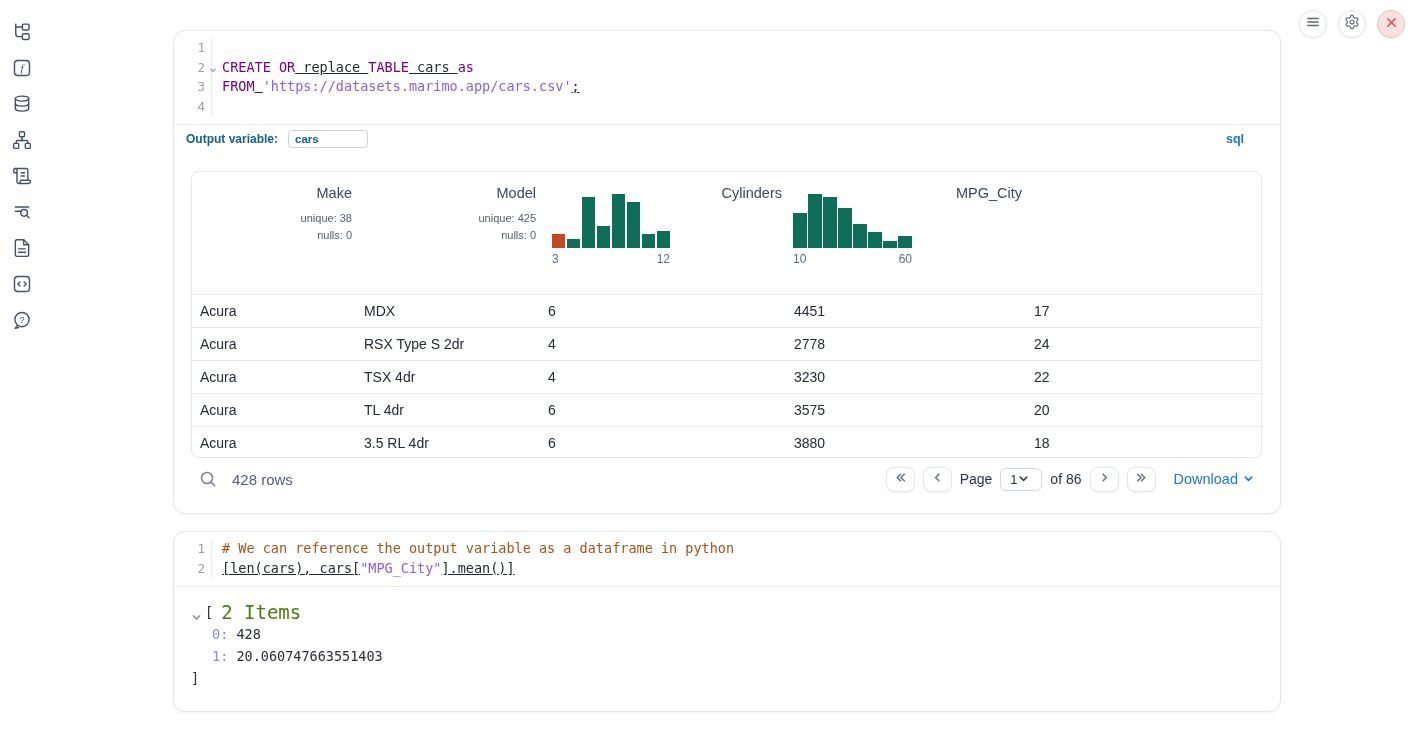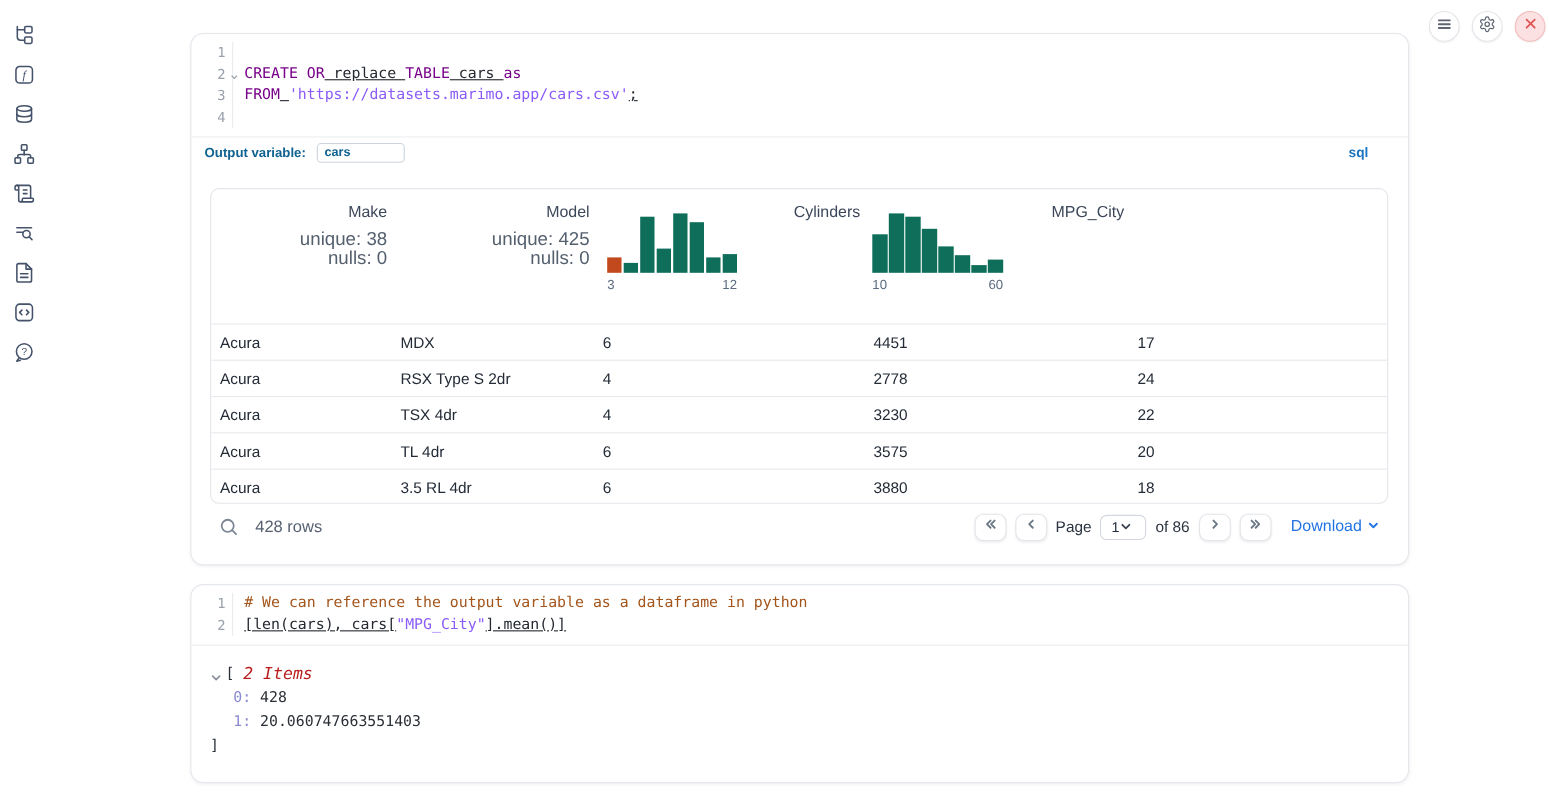--- a/index.html
+++ b/index.html
@@ -50,21 +50,21 @@
                   padding:0 6px; font-family:"Liberation Sans", sans-serif; outline:none; }
   .lang-badge { margin-left:auto; font-size:12.5px; font-weight:bold; color:#1b74be; }
 
   
   .table-wrap { margin:18px 18px 0 17px; height:287px; border:1px solid #e3e6ea;
                 border-radius:8px; overflow:hidden; background:#fff; }
   .tbl-grid { display:grid; grid-template-columns:164px 184px 246px 240px 1fr; }
   .tbl-header { height:122px; }
   .th-cell { padding:13px 4px 0 8px; cursor:pointer; position:relative;text-align:right; }
   .th-name { font-size:14.5px; color:#3c4759; font-weight:400; }
-  .th-stats { margin-top:9px; font-size:17px; line-height:16.5px; color:#55606f; }
+  .th-stats { margin-top:9px; font-size:11px; line-height:16.5px; color:#55606f; }
   .hist { position:absolute; bottom:28px; }
   .hist-bars { display:flex; align-items:flex-end; gap:1.5px; height:54px; }
   .hist-bar { flex:1; background:#0e6e5a; }
   .hist-bar.hl { background:#c2491d; }
   .hist-labels { display:flex; justify-content:space-between; margin-top:4px;
                  font-size:12px; color:#5b6b7f; }
   .tbl-row { height:33px; border-top:1px solid #e7e9ec; align-items:center; }
   .td-cell { padding-left:8px; font-size:14px; color:#232b36; }
 
   
@@ -86,21 +86,21 @@
               font-size:14.5px; color:#2273e3; }
   .download svg { stroke:#2273e3; fill:none; stroke-width:1.8; stroke-linecap:round; stroke-linejoin:round; }
 
   
   .tree-out { border-top:1px solid #e9ebee; padding:14px 0 0 17px;
               font-family:"DejaVu Sans Mono", monospace; font-size:13.5px; line-height:22px;
               color:#2a2f36; }
   .tree-head { display:flex; align-items:center; cursor:pointer; }
   .tree-head .chev { width:11px; height:11px; margin-right:3px; }
   .tree-head .chev svg { stroke:#8a909c; fill:none; stroke-width:1.6; stroke-linecap:round; stroke-linejoin:round; }
-  .tree-count { color:#b91c1c; font-style:italic; margin-left:8px; font-size:15px; }
+  .tree-count { color:#4d7c0f; margin-left:8px; font-size:19px; }
   .tree-entry { padding-left:21px; }
   .tree-key { color:#8a8ad0; }
 </style>
 </head>
 <body>
 
 <div id="sidebar">
   <span class="side-icon">
     <svg viewBox="0 0 24 24">
         <rect x="12.5" y="2.5" width="8" height="7" rx="1.5"></rect>

